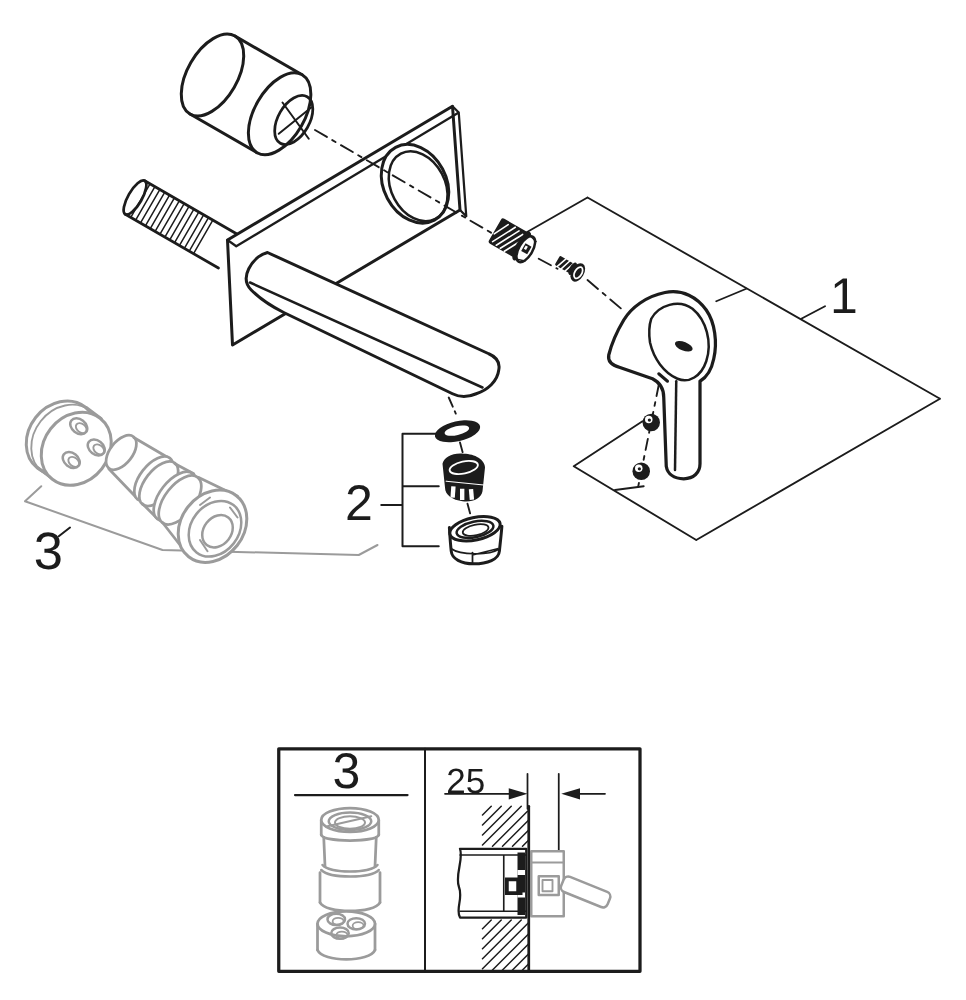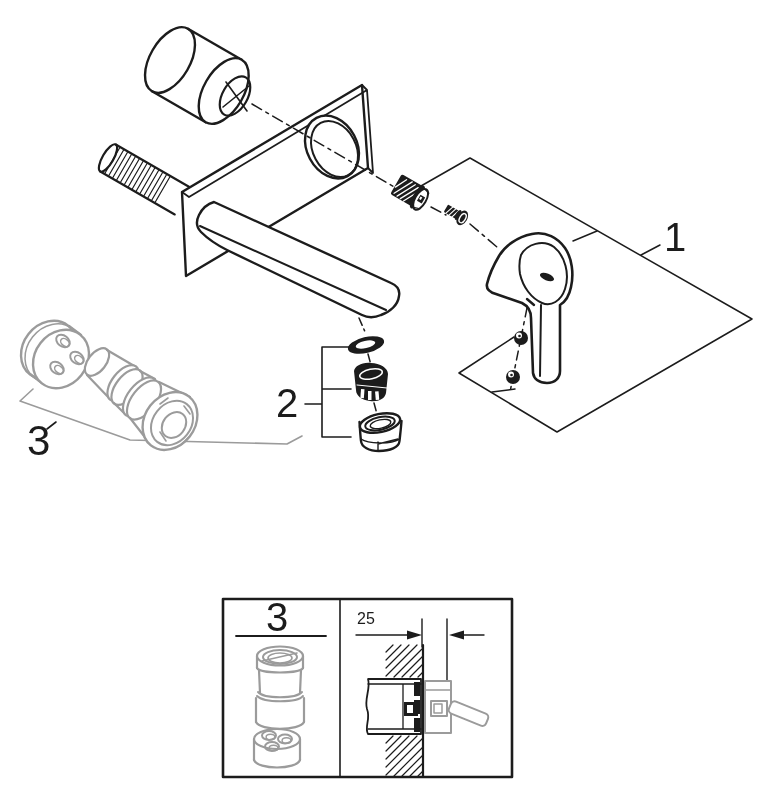--- a/index.html
+++ b/index.html
@@ -214,15 +214,15 @@
 </svg>
 
 <div class="lbl" style="left:664px;top:217px;font-size:40px;">1</div>
 
 <div class="lbl" style="left:276px;top:383px;font-size:40px;">2</div>
 
 <div class="lbl" style="left:27px;top:420px;font-size:42px;">3</div>
 
 <div class="lbl" style="left:266px;top:597px;font-size:40px;">3</div>
 
-<div class="lbl" style="left:357px;top:611px;font-size:16px;">25</div>
+<div class="lbl" style="left:357px;top:611px;font-size:28px;">25</div>
 
 </div>
 
 </body></html>

